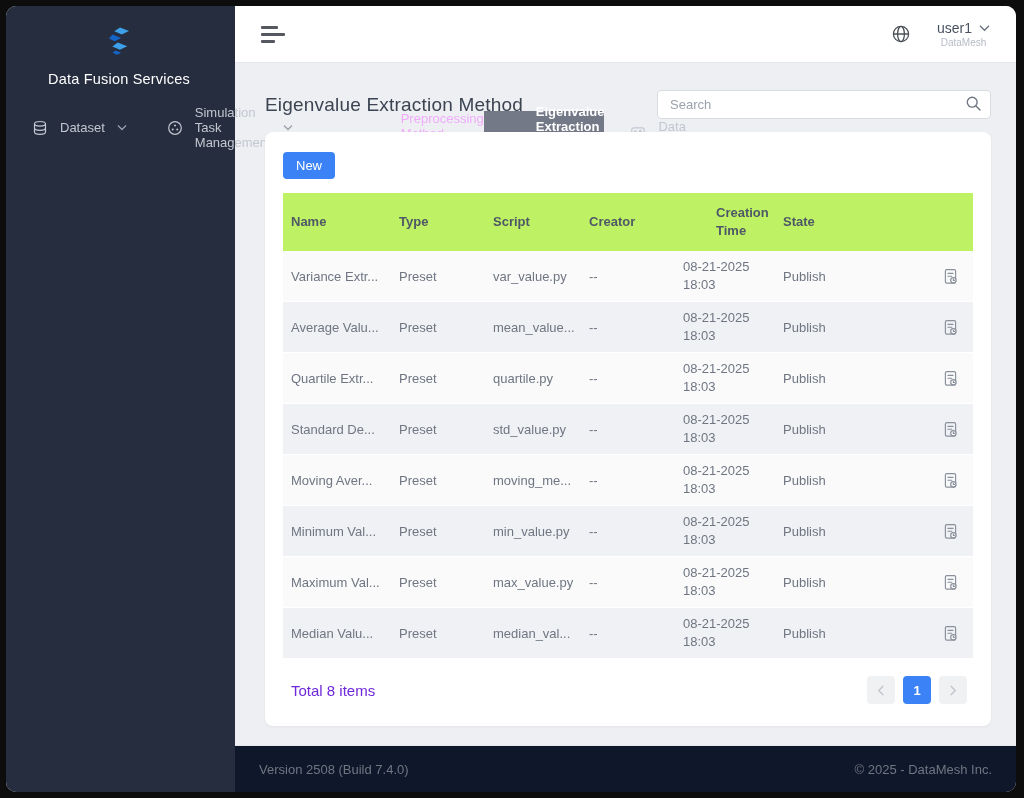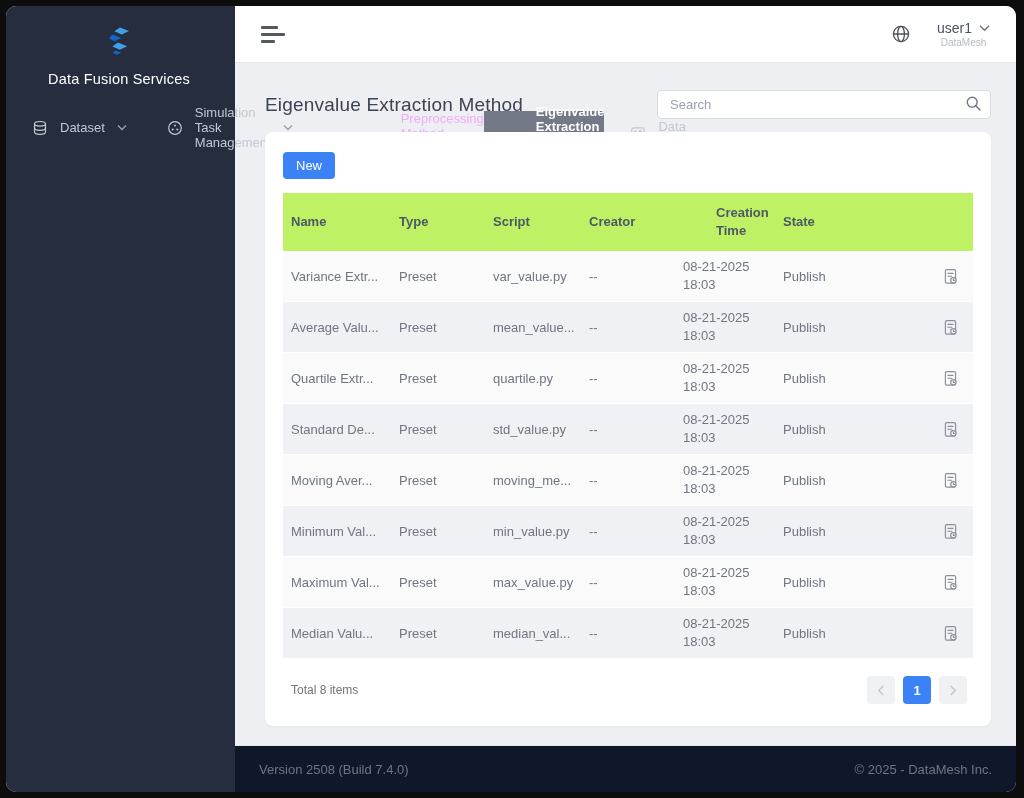--- a/index.html
+++ b/index.html
@@ -52,21 +52,21 @@
   .thead .th { font-size:13px; font-weight:700; color:#4f5866; padding-left:8px; line-height:1.35; }
   .trow { min-height:51px; border-bottom:1px solid #ffffff; }
   .trow:nth-child(odd) { background:#fafafb; }
   .trow:nth-child(even) { background:#f0f1f4; }
   .td { font-size:13px; color:#6f7682; padding-left:8px; overflow:hidden; white-space:nowrap; text-overflow:ellipsis; }
   .td.col-created { white-space:normal; line-height:1.4; }
   .td.col-action { display:flex; justify-content:center; padding-left:0; }
   .icon-btn { background:none; border:none; cursor:pointer; color:#8a919c; display:flex; padding:2px; }
 
   .pagination { display:flex; align-items:center; justify-content:space-between; padding:17px 6px 12px 8px; }
-  .total-text { font-size:12px; color:#737373; }
+  .total-text { font-size:15px; color:#6d28d9; }
   .pager { display:flex; gap:8px; }
   .pg-btn { width:28px; height:28px; border:none; border-radius:4px; background:#f0f1f3; color:#c3c7ce; display:flex; align-items:center; justify-content:center; cursor:pointer; font-size:13px; font-family:inherit; }
   .pg-btn.active { background:var(--accent,#3b82f6); color:#fff; font-weight:600; }
 
   .footer { height:47px; background:#0f172a; border-top:1px solid #e3e6ea; display:flex; align-items:center; justify-content:space-between; padding:0 24px; font-size:13px; color:#6f7682; flex-shrink:0; }
 </style>
 </head>
 <body>
 
 <div class="window">

